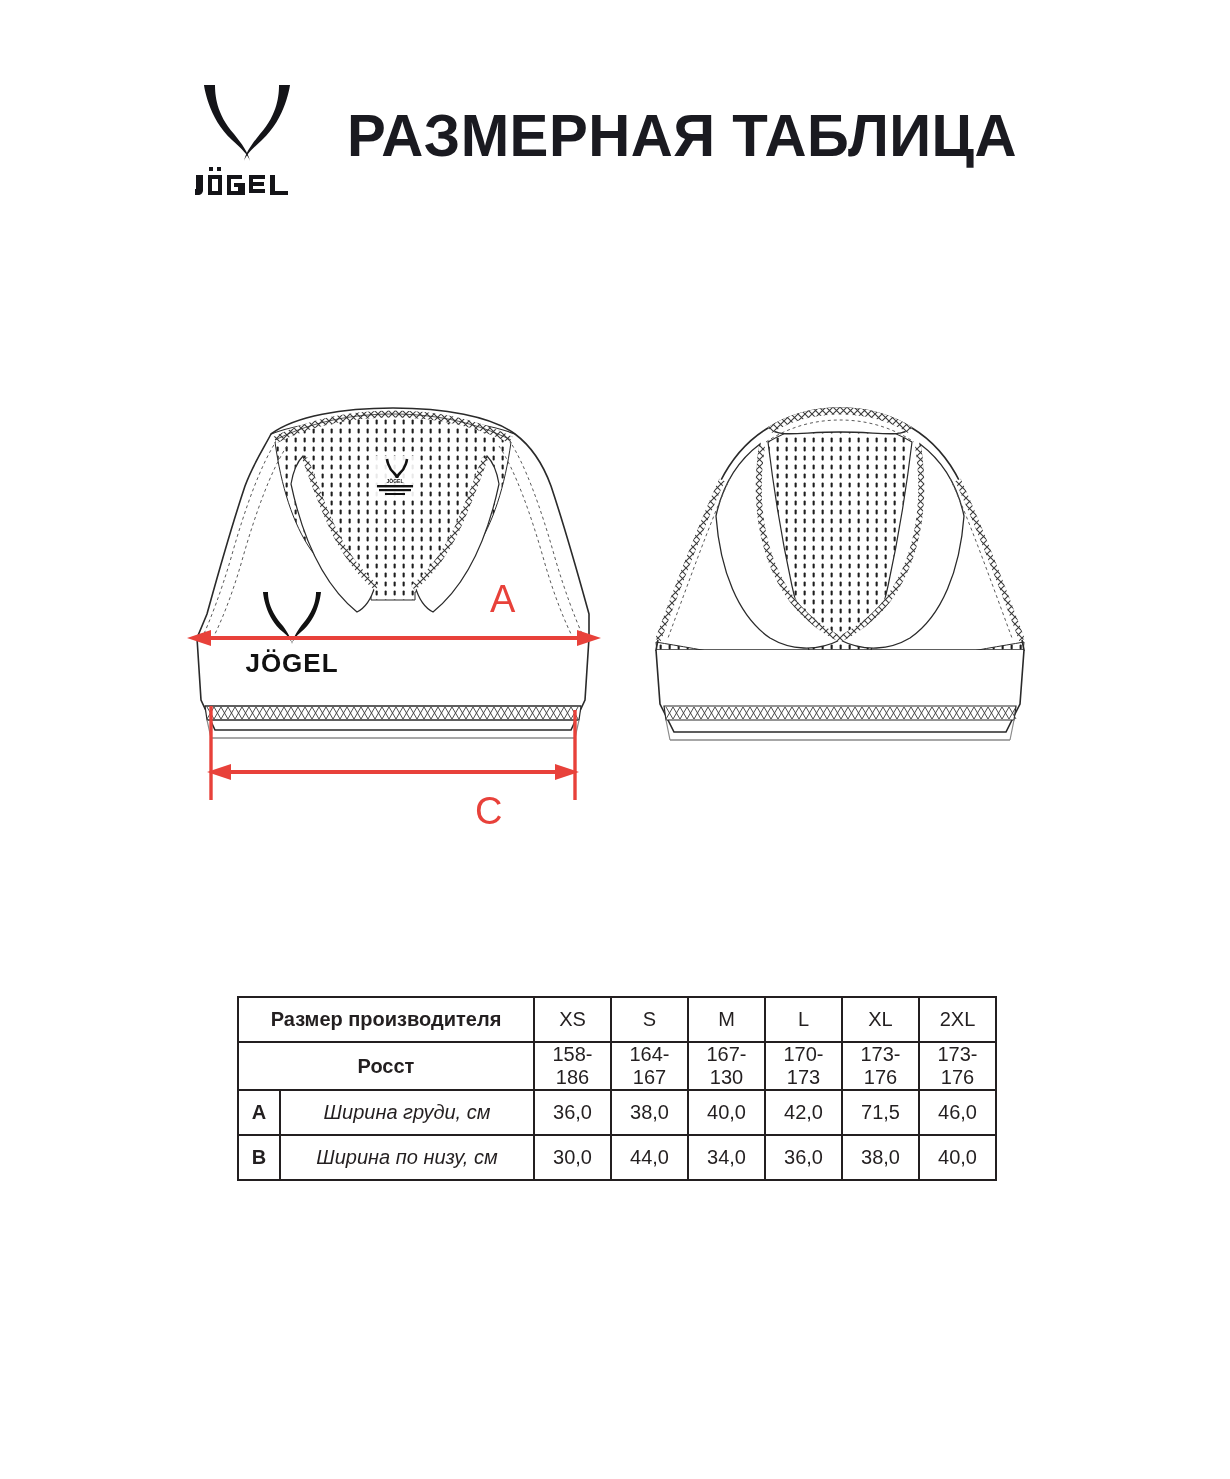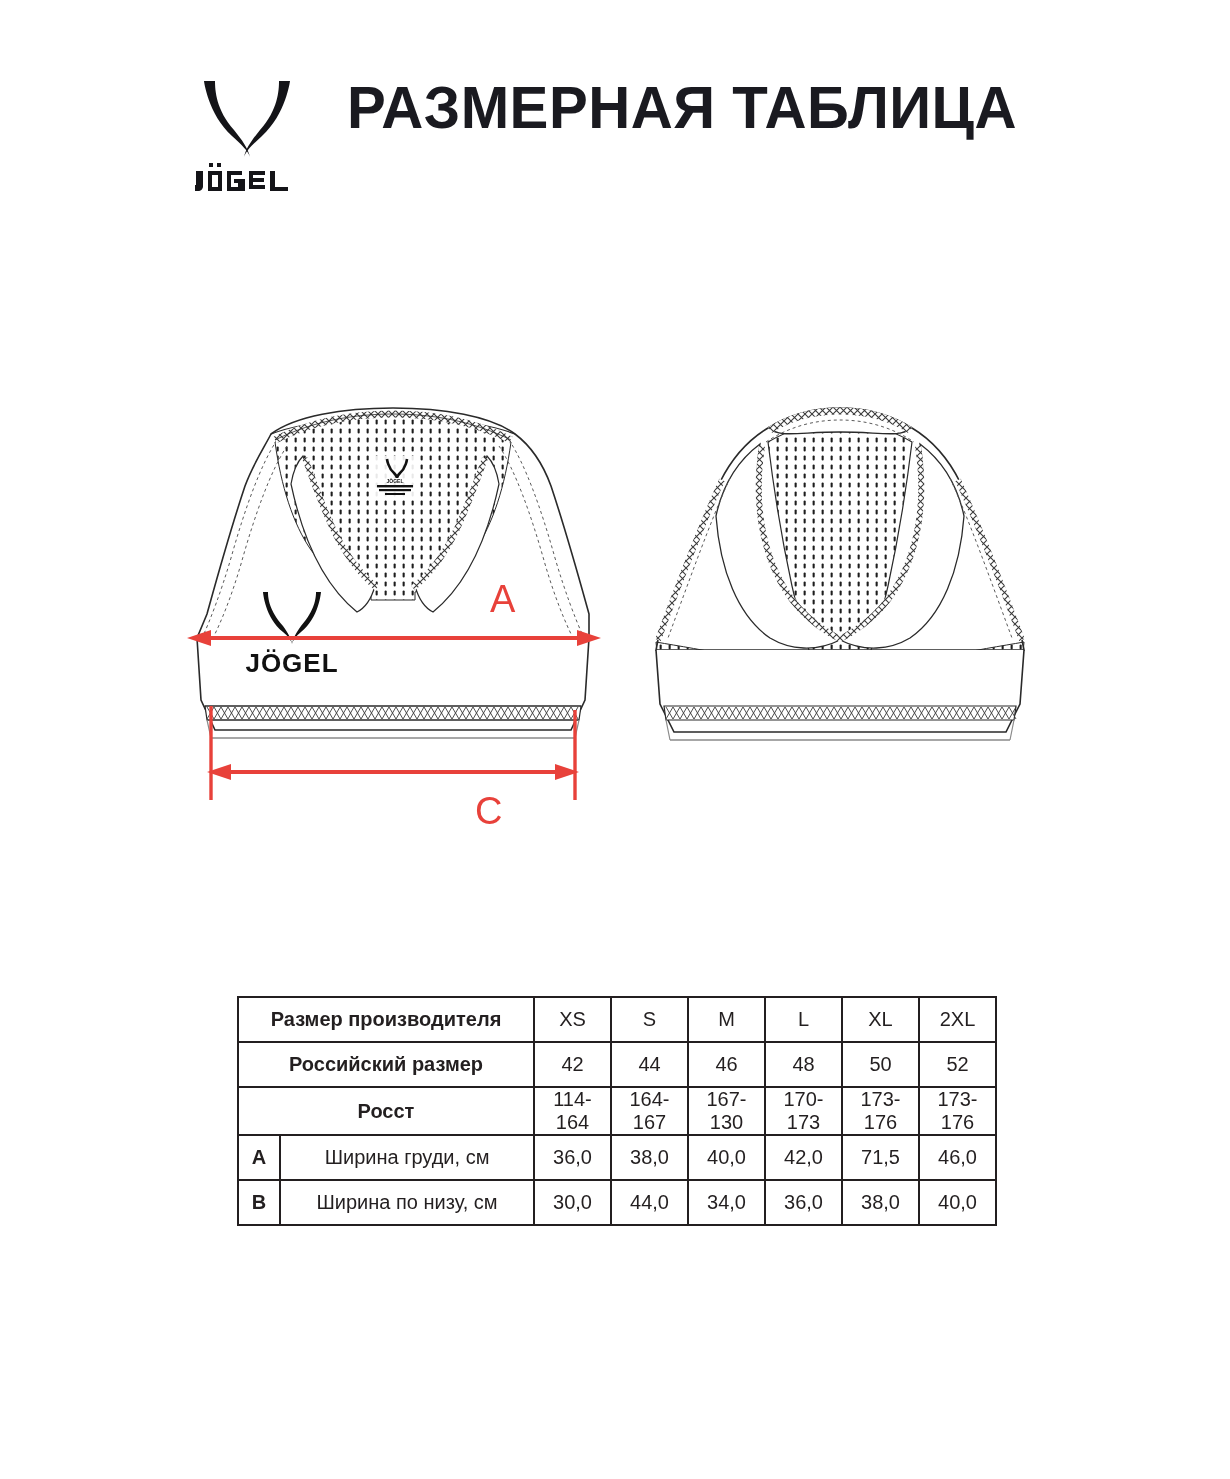--- a/index.html
+++ b/index.html
@@ -17,20 +17,21 @@
   }
 
   
   #header {
     position: absolute;
     left: 0;
     top: 78px;
     width: 1230px;
     height: 130px;
     display: flex;
+    align-items: center;
     justify-content: center;
     gap: 46px;
   }
   #brand-logo {
     width: 108px;
     height: 122px;
     display: flex;
     flex-direction: column;
     align-items: center;
     justify-content: flex-start;
@@ -91,20 +92,21 @@
     font-size: 21px;
   }
   td.ab-label {
     font-weight: bold;
     font-size: 22px;
     width: 42px;
   }
   td.meas-name {
     font-size: 20px;
     text-align: center;
+    font-style: italic;
   }
   td.val { font-size: 20px; }
   col.c-ab   { width: 42px;  }
   col.c-name { width: 254px; }
   col.c-size { width: 77px;  }
 </style>
 </head>
 <body>
 
 <div id="header">
@@ -375,31 +377,22 @@
       <tr>
         <td class="row-head" colspan="2">Размер производителя</td>
         <td class="val">XS</td>
         <td class="val">S</td>
         <td class="val">M</td>
         <td class="val">L</td>
         <td class="val">XL</td>
         <td class="val">2XL</td>
       </tr>
       <tr>
-        <td class="row-head" colspan="2">Российский размер</td>
-        <td class="val">42</td>
-        <td class="val">44</td>
-        <td class="val">46</td>
-        <td class="val">48</td>
-        <td class="val">50</td>
-        <td class="val">52</td>
-      </tr>
-      <tr>
         <td class="row-head" colspan="2">Росст</td>
-        <td class="val">114-164</td>
+        <td class="val">158-186</td>
         <td class="val">164-167</td>
         <td class="val">167-130</td>
         <td class="val">170-173</td>
         <td class="val">173-176</td>
         <td class="val">173-176</td>
       </tr>
       <tr>
         <td class="ab-label">A</td>
         <td class="meas-name">Ширина груди, см</td>
         <td class="val">36,0</td>

